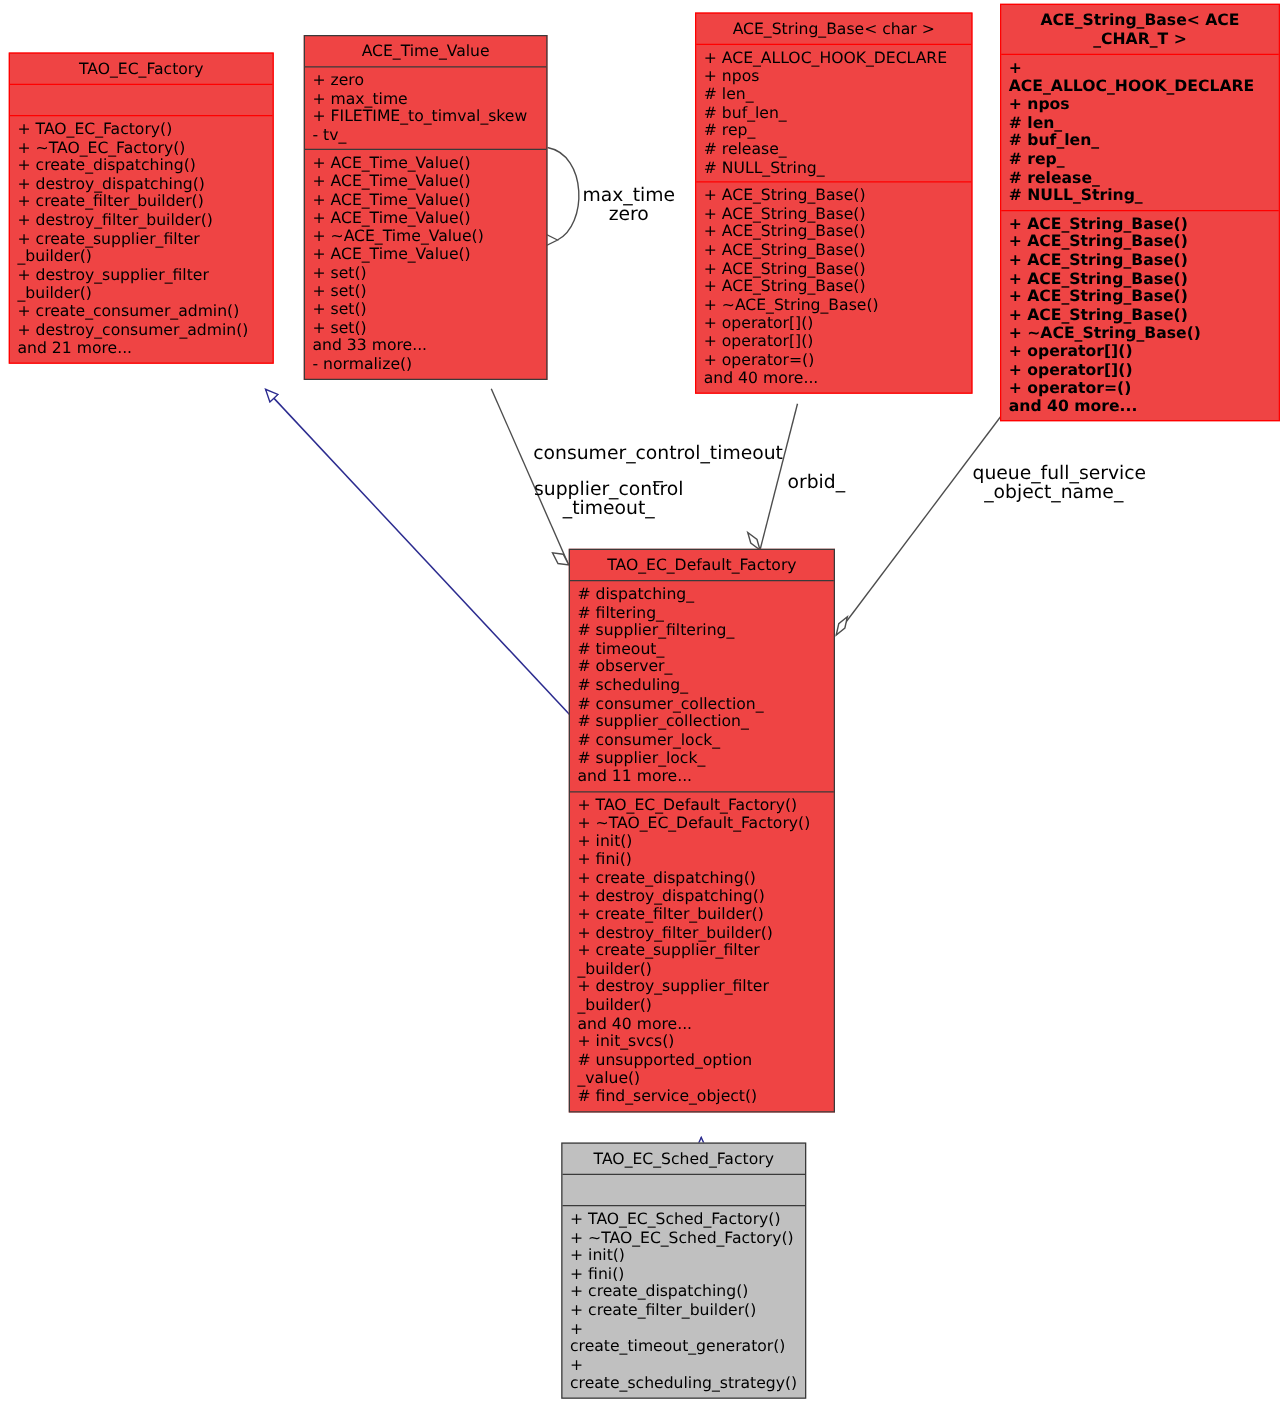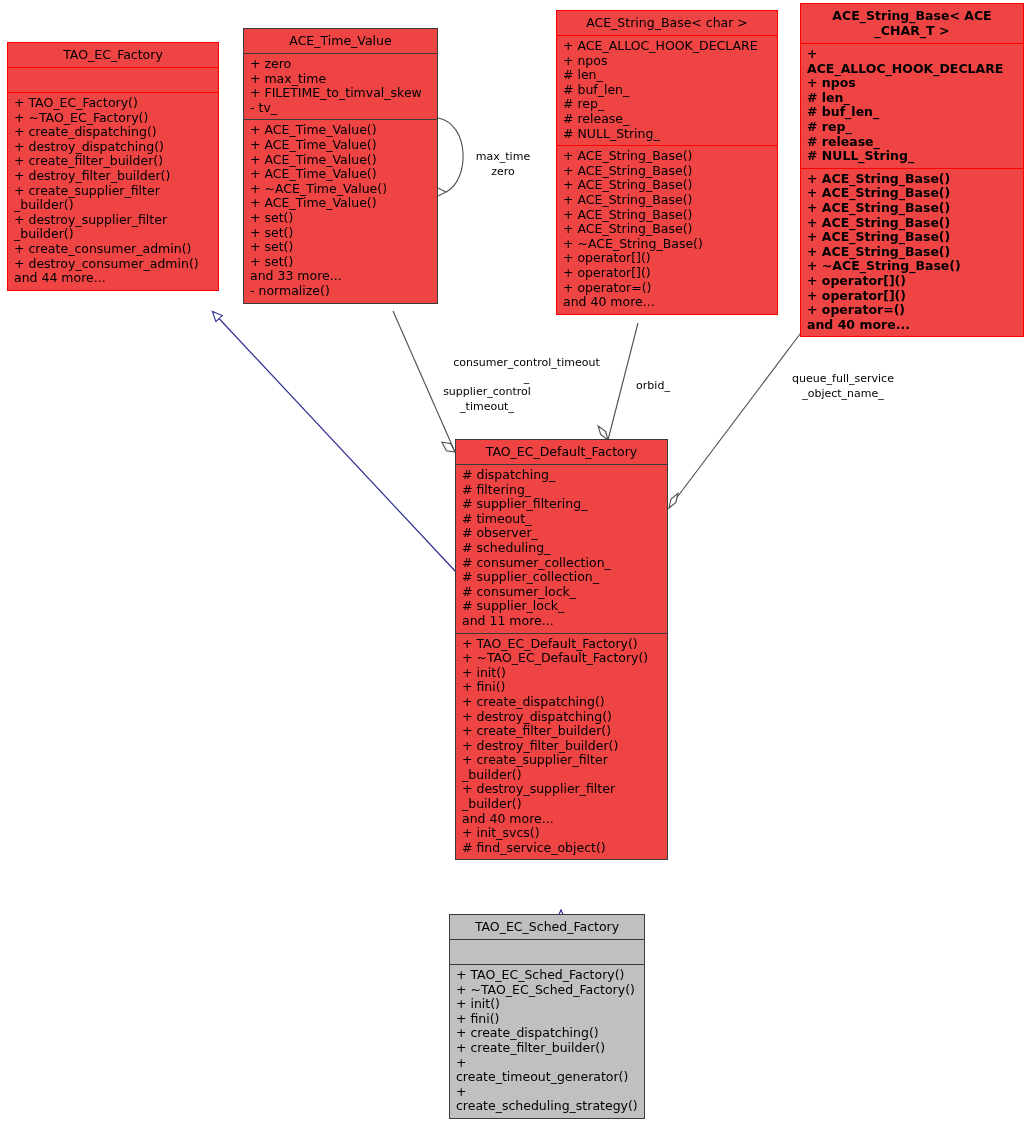--- a/index.html
+++ b/index.html
@@ -23,21 +23,21 @@
   }
   .sect.body{
     padding:3px 5px 4px 6px;line-height:14.6px;white-space:pre-wrap;
   }
   .uml-class.red > .sect + .sect{border-top:1px solid #ff0000;}
   .uml-class.black > .sect + .sect{border-top:1px solid #3a3a3a;}
   .uml-class.gray > .sect + .sect{border-top:1px solid #3a3a3a;}
   .sect.empty{height:25px;}
 
   .edge-label{
-    position:absolute;font-size:11px;color:#000000;line-height:15px;
+    position:absolute;font-size:15px;color:#000000;line-height:15px;
     text-align:center;white-space:pre;
   }
 
   
   #cls-tao-ec-factory{left:7px;top:42px;width:212px;}
   #cls-ace-time-value{left:243px;top:28px;width:195px;}
   #cls-ace-string-char{left:556px;top:10px;width:222px;}
   #cls-ace-string-chart{left:800px;top:3px;width:224px;font-weight:bold;}
   #cls-tao-ec-default-factory{left:455px;top:439px;width:213px;}
   #cls-tao-ec-sched-factory{left:449px;top:914px;width:196px;}
@@ -91,21 +91,21 @@
 _timeout_</div>
   <div class="edge-label" style="left:628px;top:378px;width:50px;">orbid_</div>
   <div class="edge-label" style="left:778px;top:371px;width:130px;">queue_full_service
 _object_name_</div>
 
   <div class="uml-class red" id="cls-tao-ec-factory">
     <div class="sect title">TAO_EC_Factory</div>
     <div class="sect body empty"></div>
     <div class="sect body"><div>+ TAO_EC_Factory()</div><div>+ ~TAO_EC_Factory()</div><div>+ create_dispatching()</div><div>+ destroy_dispatching()</div><div>+ create_filter_builder()</div><div>+ destroy_filter_builder()</div><div>+ create_supplier_filter
 _builder()</div><div>+ destroy_supplier_filter
-_builder()</div><div>+ create_consumer_admin()</div><div>+ destroy_consumer_admin()</div><div>and 44 more...</div></div>
+_builder()</div><div>+ create_consumer_admin()</div><div>+ destroy_consumer_admin()</div><div>and 21 more...</div></div>
   </div>
 
   <div class="uml-class black" id="cls-ace-time-value">
     <div class="sect title">ACE_Time_Value</div>
     <div class="sect body"><div>+ zero</div><div>+ max_time</div><div>+ FILETIME_to_timval_skew</div><div>- tv_</div></div>
     <div class="sect body"><div>+ ACE_Time_Value()</div><div>+ ACE_Time_Value()</div><div>+ ACE_Time_Value()</div><div>+ ACE_Time_Value()</div><div>+ ~ACE_Time_Value()</div><div>+ ACE_Time_Value()</div><div>+ set()</div><div>+ set()</div><div>+ set()</div><div>+ set()</div><div>and 33 more...</div><div>- normalize()</div></div>
   </div>
 
   <div class="uml-class red" id="cls-ace-string-char">
     <div class="sect title">ACE_String_Base&lt; char &gt;</div>
@@ -118,21 +118,22 @@
 _CHAR_T &gt;</div>
     <div class="sect body"><div>+ ACE_ALLOC_HOOK_DECLARE</div><div>+ npos</div><div># len_</div><div># buf_len_</div><div># rep_</div><div># release_</div><div># NULL_String_</div></div>
     <div class="sect body"><div>+ ACE_String_Base()</div><div>+ ACE_String_Base()</div><div>+ ACE_String_Base()</div><div>+ ACE_String_Base()</div><div>+ ACE_String_Base()</div><div>+ ACE_String_Base()</div><div>+ ~ACE_String_Base()</div><div>+ operator[]()</div><div>+ operator[]()</div><div>+ operator=()</div><div>and 40 more...</div></div>
   </div>
 
   <div class="uml-class black" id="cls-tao-ec-default-factory">
     <div class="sect title">TAO_EC_Default_Factory</div>
     <div class="sect body"><div># dispatching_</div><div># filtering_</div><div># supplier_filtering_</div><div># timeout_</div><div># observer_</div><div># scheduling_</div><div># consumer_collection_</div><div># supplier_collection_</div><div># consumer_lock_</div><div># supplier_lock_</div><div>and 11 more...</div></div>
     <div class="sect body"><div>+ TAO_EC_Default_Factory()</div><div>+ ~TAO_EC_Default_Factory()</div><div>+ init()</div><div>+ fini()</div><div>+ create_dispatching()</div><div>+ destroy_dispatching()</div><div>+ create_filter_builder()</div><div>+ destroy_filter_builder()</div><div>+ create_supplier_filter
 _builder()</div><div>+ destroy_supplier_filter
-_builder()</div><div>and 40 more...</div><div>+ init_svcs()</div><div># find_service_object()</div></div>
+_builder()</div><div>and 40 more...</div><div>+ init_svcs()</div><div># unsupported_option
+_value()</div><div># find_service_object()</div></div>
   </div>
 
   <div class="uml-class gray" id="cls-tao-ec-sched-factory">
     <div class="sect title">TAO_EC_Sched_Factory</div>
     <div class="sect body empty"></div>
     <div class="sect body"><div>+ TAO_EC_Sched_Factory()</div><div>+ ~TAO_EC_Sched_Factory()</div><div>+ init()</div><div>+ fini()</div><div>+ create_dispatching()</div><div>+ create_filter_builder()</div><div>+ create_timeout_generator()</div><div>+ create_scheduling_strategy()</div></div>
   </div>
 
 </div>
 

